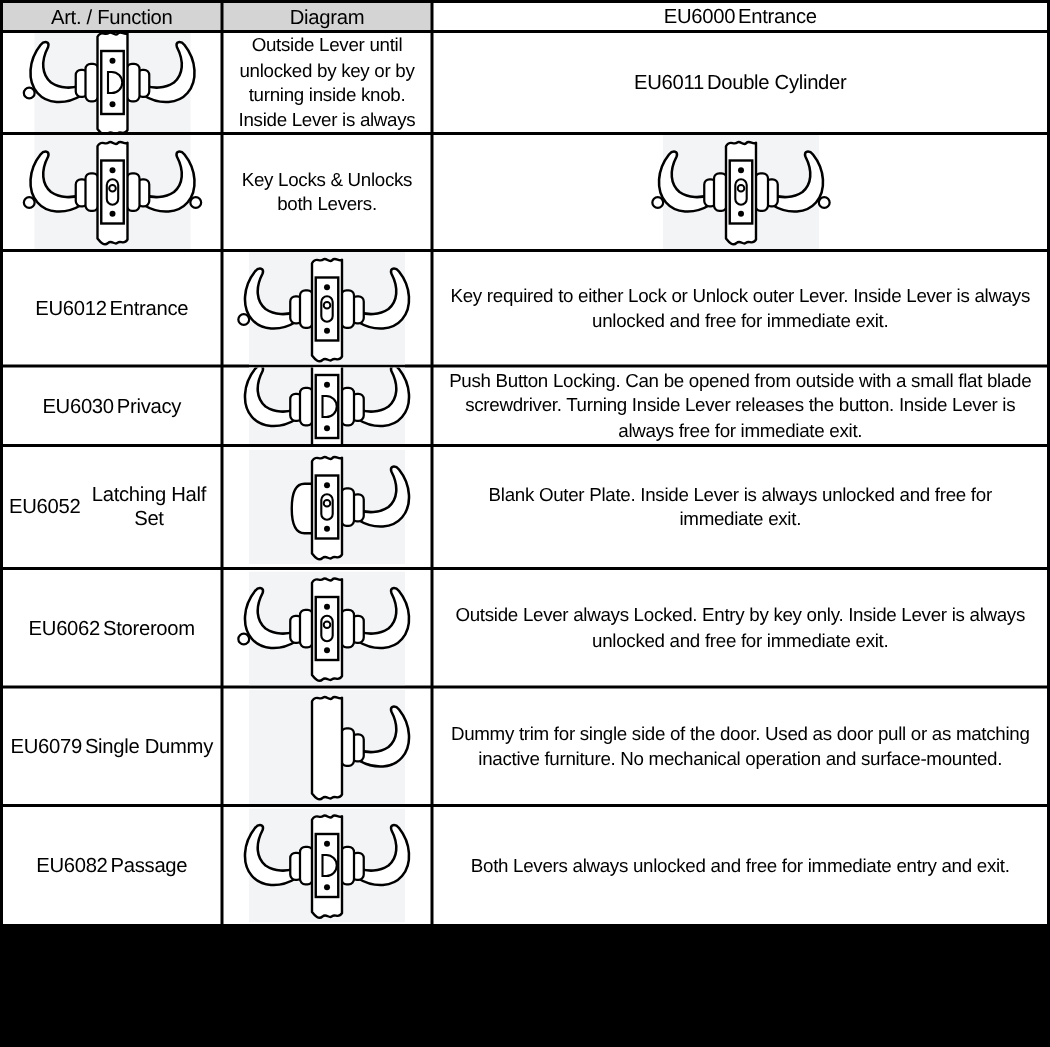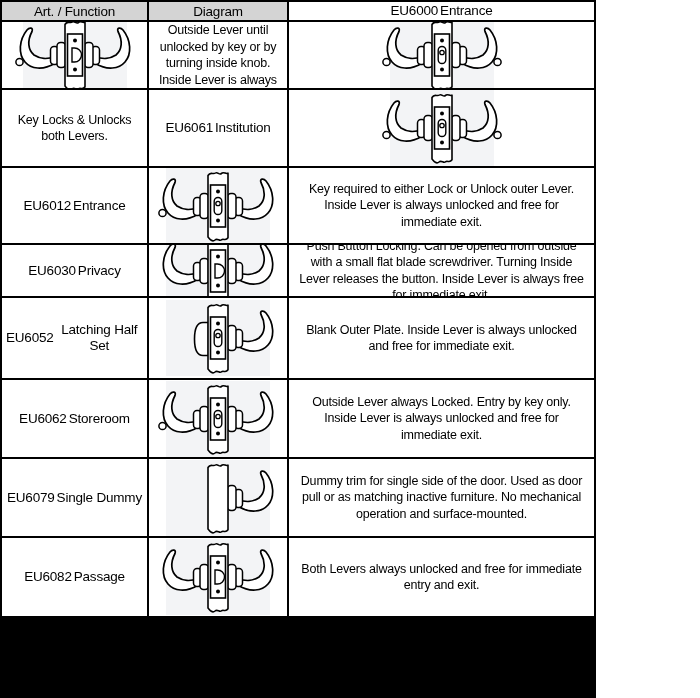--- a/index.html
+++ b/index.html
@@ -1,18 +1,18 @@
 <!DOCTYPE html>
 <html><head>
 <meta charset="utf-8">
 <style>
   html,body{margin:0;padding:0;background:#fff;}
   body{width:700px;height:698px;font-family:"Liberation Sans",sans-serif;color:#000;}
   .table{
-    box-sizing:border-box;width:596px;height:698px;
+    box-sizing:border-box;width:700px;height:698px;
     border:2px solid #000;background:#000;
     display:grid;
     grid-template-columns:145px 138px 1fr;
     grid-template-rows:18px 66px 76px 75px 51px 80px 77px 77px 78px 78px;
     gap:2px;
   }
   .cell{background:#fff;display:flex;align-items:center;justify-content:center;overflow:hidden;}
   .th{background:#d4d4d4;font-size:13.5px;letter-spacing:-0.2px;}
   .art{flex-direction:row;gap:2px;font-size:13.5px;letter-spacing:-0.2px;line-height:16px;text-align:center;padding:0 4px;}
   .fname{}
@@ -48,20 +48,24 @@
         <path d="M53 7.5 C55.5 3 58 7 60.5 5 C62.5 3.4 64.5 7.6 66.5 5.4 C68.5 3.2 71 6.6 73 5.2 L73 69.8 C70.5 73.6 68.5 70 66.5 71.8 C64.5 73.8 62.5 69.6 60 72 C57.5 74.2 55 71.6 53 69 Z" fill="#ffffff" stroke="#000000" stroke-width="1.6" stroke-linejoin="round"></path>
         <rect x="55.5" y="17" width="15" height="42" fill="#ffffff" stroke="#000000" stroke-width="1.6"></rect>
         <circle cx="63" cy="23.5" r="2" fill="#000000"></circle>
         <circle cx="63" cy="52.5" r="2" fill="#000000"></circle>
         <path d="M60 31 L60 45 L62.5 45 A7 7 0 0 0 62.5 31 Z" fill="#ffffff" stroke="#000000" stroke-width="1.4"></path>
       </svg>
   </div>
   <div class="cell desc">Push Button Locking:
 Pushing button locks Outside Lever until unlocked by key or by turning inside knob. Inside Lever is always free for immediate exit.</div>
 
+  <div class="cell art">
+    <div>EU6011</div>
+    <div class="fname">Double Cylinder</div>
+  </div>
   <div class="cell dia">
     <svg width="126" height="76" viewBox="0 0 126 76">
         <rect x="11" y="0" width="104" height="76" fill="#f3f4f6"></rect>
         <g>
           <path d="M83.5 46.5 C95 53.5 107 52 113 45 C120 37 119 23 111 13 C108.5 10 104.5 10.5 106 14.5 C111 24 110 33 104 38 C98 42 90 42.5 83.5 39.5 Z" fill="#ffffff" stroke="#000000" stroke-width="1.7" stroke-linejoin="round"></path>
           <circle cx="118.5" cy="45" r="3.6" fill="#ffffff" stroke="#000000" stroke-width="1.5"></circle>
           <rect x="79.5" y="29.5" width="8" height="18" rx="3.5" fill="#ffffff" stroke="#000000" stroke-width="1.5"></rect>
           <rect x="72.5" y="25.5" width="8.5" height="25" rx="3.5" fill="#ffffff" stroke="#000000" stroke-width="1.5"></rect>
         </g>
         <g transform="translate(126 0) scale(-1 1)">
@@ -73,24 +77,20 @@
         <path d="M53 7.5 C55.5 3 58 7 60.5 5 C62.5 3.4 64.5 7.6 66.5 5.4 C68.5 3.2 71 6.6 73 5.2 L73 69.8 C70.5 73.6 68.5 70 66.5 71.8 C64.5 73.8 62.5 69.6 60 72 C57.5 74.2 55 71.6 53 69 Z" fill="#ffffff" stroke="#000000" stroke-width="1.6" stroke-linejoin="round"></path>
         <rect x="55.5" y="17" width="15" height="42" fill="#ffffff" stroke="#000000" stroke-width="1.6"></rect>
         <circle cx="63" cy="23.5" r="2" fill="#000000"></circle>
         <circle cx="63" cy="52.5" r="2" fill="#000000"></circle>
         <rect x="59.2" y="29.5" width="7.6" height="17" rx="3.8" fill="#ffffff" stroke="#000000" stroke-width="1.4"></rect>
         <circle cx="63" cy="35.5" r="2.2" fill="#ffffff" stroke="#000000" stroke-width="1.3"></circle>
       </svg>
   </div>
   <div class="cell desc">Key Locks &amp; Unlocks both Levers.</div>
 
-  <div class="cell art">
-    <div>EU6061</div>
-    <div class="fname">Institution</div>
-  </div>
   <div class="cell dia">
     <svg width="126" height="76" viewBox="0 0 126 76">
         <rect x="11" y="0" width="104" height="76" fill="#f3f4f6"></rect>
         <g>
           <path d="M83.5 46.5 C95 53.5 107 52 113 45 C120 37 119 23 111 13 C108.5 10 104.5 10.5 106 14.5 C111 24 110 33 104 38 C98 42 90 42.5 83.5 39.5 Z" fill="#ffffff" stroke="#000000" stroke-width="1.7" stroke-linejoin="round"></path>
           <circle cx="118.5" cy="45" r="3.6" fill="#ffffff" stroke="#000000" stroke-width="1.5"></circle>
           <rect x="79.5" y="29.5" width="8" height="18" rx="3.5" fill="#ffffff" stroke="#000000" stroke-width="1.5"></rect>
           <rect x="72.5" y="25.5" width="8.5" height="25" rx="3.5" fill="#ffffff" stroke="#000000" stroke-width="1.5"></rect>
         </g>
         <g transform="translate(126 0) scale(-1 1)">

